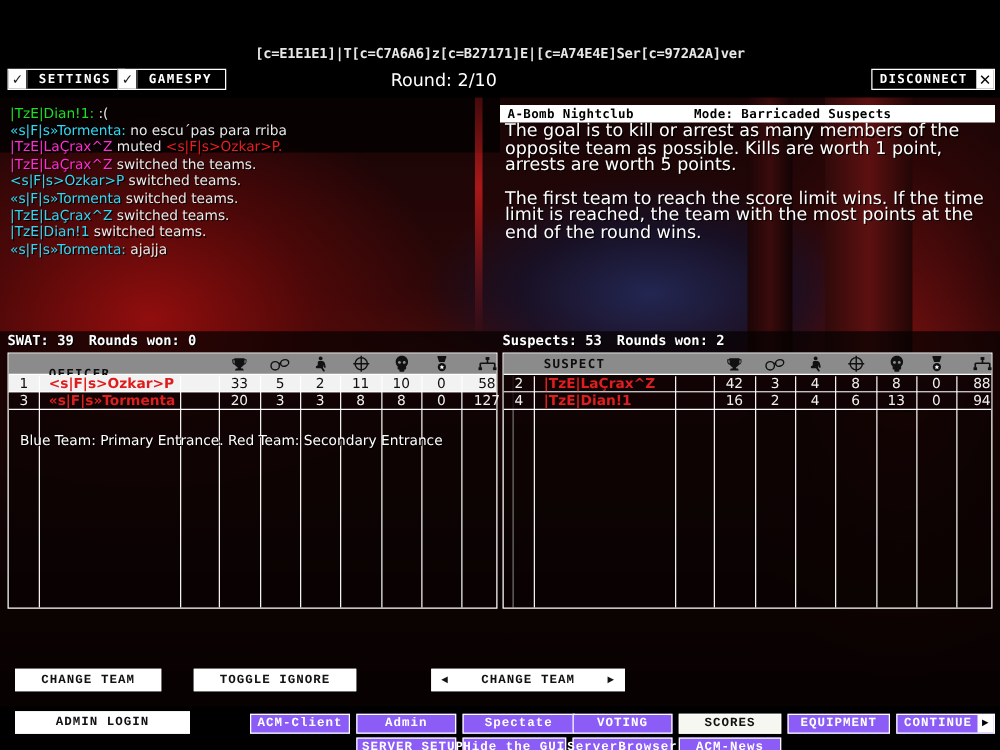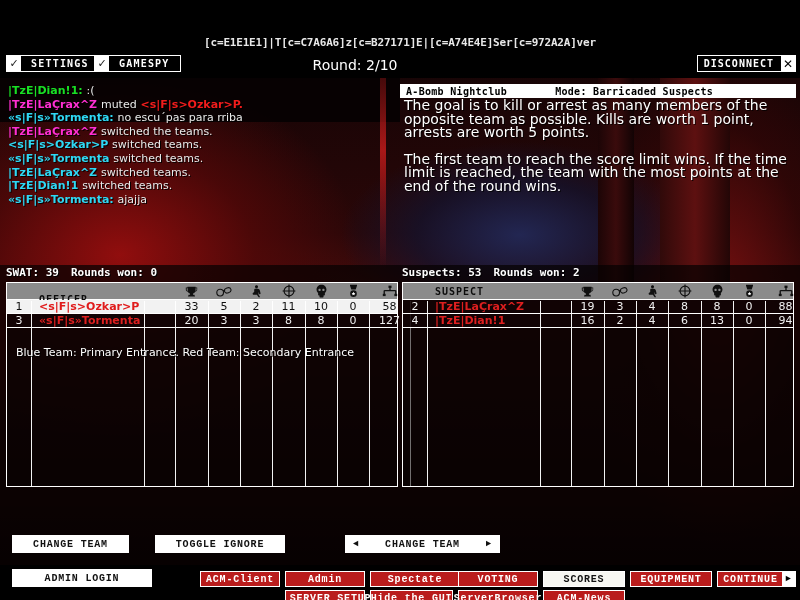--- a/index.html
+++ b/index.html
@@ -101,21 +101,21 @@
   }
 
   
   .chatlog {
     position: absolute; left: 8px; top: 84px; width: 388px;
     z-index: 20;
     font-family: "DejaVu Sans", sans-serif;
     font-size: 11px; line-height: 13.6px;
   }
   .chat-line { white-space: nowrap; text-shadow: 1px 1px 0 rgba(0,0,0,.9); }
-  .cname { font-weight: bold; }
+  .cname { font-weight: normal; }
   .ctext { color: #e6e6e6; }
   .c-green   { color: #19e024; }
   .c-cyan    { color: #2fd8f4; }
   .c-magenta { color: #ff2fd2; }
   .c-red     { color: #f21c1c; }
   .c-white   { color: #e9e9e9; }
 
   
   .briefing {
     position: absolute; left: 400px; top: 84px; width: 396px;
@@ -222,21 +222,21 @@
     background: #ffffff; color: #111;
     font-size: 10px;
     border: 1px solid #ffffff;
   }
   .btn-arrows { gap: 0; }
   .btn-arrows .arrow { font-size: 9px; padding: 0 7px; }
   .btn-arrows .lbl { flex: 1; text-align: center; }
 
   .btn-sm {
     height: 16px;
-    background: #b91c1c; color: #ffffff;
+    background: #8b5cf6; color: #ffffff;
     font-size: 10px;
     border: 1px solid #ffffff;
     padding: 0 5px;
   }
   .btn-sm.active { background: #f7f7f2; color: #111; }
   .btn-sm.with-arrow { padding-right: 0; }
   .btn-sm .arrow-box {
     width: 13px; height: 100%;
     margin-left: 4px;
     background: #ffffff; color: #000;
@@ -285,22 +285,22 @@
     </div>
 
     <div class="disconnect">
       <span class="dc-label">DISCONNECT</span>
       <span class="dc-x">✕</span>
     </div>
   </div>
 
   <div class="chatlog" id="chatlog">
       <div class="chat-line"><span class="cname c-green">|TzE|Dian!1: </span><span class="ctext c-white">:(</span></div>
+      <div class="chat-line"><span class="cname c-cyan">«s|F|s»Tormenta:   </span><span class="ctext c-white">no escu´pas para rriba</span></div>
       <div class="chat-line"><span class="cname c-magenta">|TzE|LaÇrax^Z </span><span class="ctext c-white">muted</span><span class="cname c-red"> &lt;s|F|s&gt;Ozkar&gt;P.</span></div>
-      <div class="chat-line"><span class="cname c-cyan">«s|F|s»Tormenta:   </span><span class="ctext c-white">no escu´pas para rriba</span></div>
       <div class="chat-line"><span class="cname c-magenta">|TzE|LaÇrax^Z </span><span class="ctext c-white">switched the teams.</span></div>
       <div class="chat-line"><span class="cname c-cyan">&lt;s|F|s&gt;Ozkar&gt;P </span><span class="ctext c-white">switched teams.</span></div>
       <div class="chat-line"><span class="cname c-cyan">«s|F|s»Tormenta </span><span class="ctext c-white">switched teams.</span></div>
       <div class="chat-line"><span class="cname c-cyan">|TzE|LaÇrax^Z </span><span class="ctext c-white">switched teams.</span></div>
       <div class="chat-line"><span class="cname c-cyan">|TzE|Dian!1 </span><span class="ctext c-white">switched teams.</span></div>
       <div class="chat-line"><span class="cname c-cyan">«s|F|s»Tormenta:  </span><span class="ctext c-white">ajajja</span></div>
     </div>
 
   <div class="briefing">
     <div class="brief-head">
@@ -473,21 +473,21 @@
               <rect x="0.9" y="9.6" width="3.2" height="2.6" fill="#111"></rect>
               <rect x="13.9" y="9.6" width="3.2" height="2.6" fill="#111"></rect>
             </svg>
           </div>
         </div>
       <div class="rows">
           <div class="row dark">
             <div class="cell rank" style="width: 24px; flex: 0 0 24px;">2</div>
             <div class="cell name" style="width: 113px; flex: 0 0 113px;">|TzE|LaÇrax^Z</div>
             <div class="cell" style="width: 31px; flex: 0 0 31px;"></div>
-            <div class="cell num" style="width: 33px; flex: 0 0 33px;">19</div>
+            <div class="cell num" style="width: 33px; flex: 0 0 33px;">42</div>
             <div class="cell num" style="width: 32px; flex: 0 0 32px;">3</div>
             <div class="cell num" style="width: 32px; flex: 0 0 32px;">4</div>
             <div class="cell num" style="width: 33px; flex: 0 0 33px;">8</div>
             <div class="cell num" style="width: 32px; flex: 0 0 32px;">8</div>
             <div class="cell num" style="width: 32px; flex: 0 0 32px;">0</div>
             <div class="cell num" style="width: 41px; flex: 0 0 41px;">88</div>
           </div>
           <div class="row dark">
             <div class="cell rank" style="width: 24px; flex: 0 0 24px;">4</div>
             <div class="cell name" style="width: 113px; flex: 0 0 113px;">|TzE|Dian!1</div>

